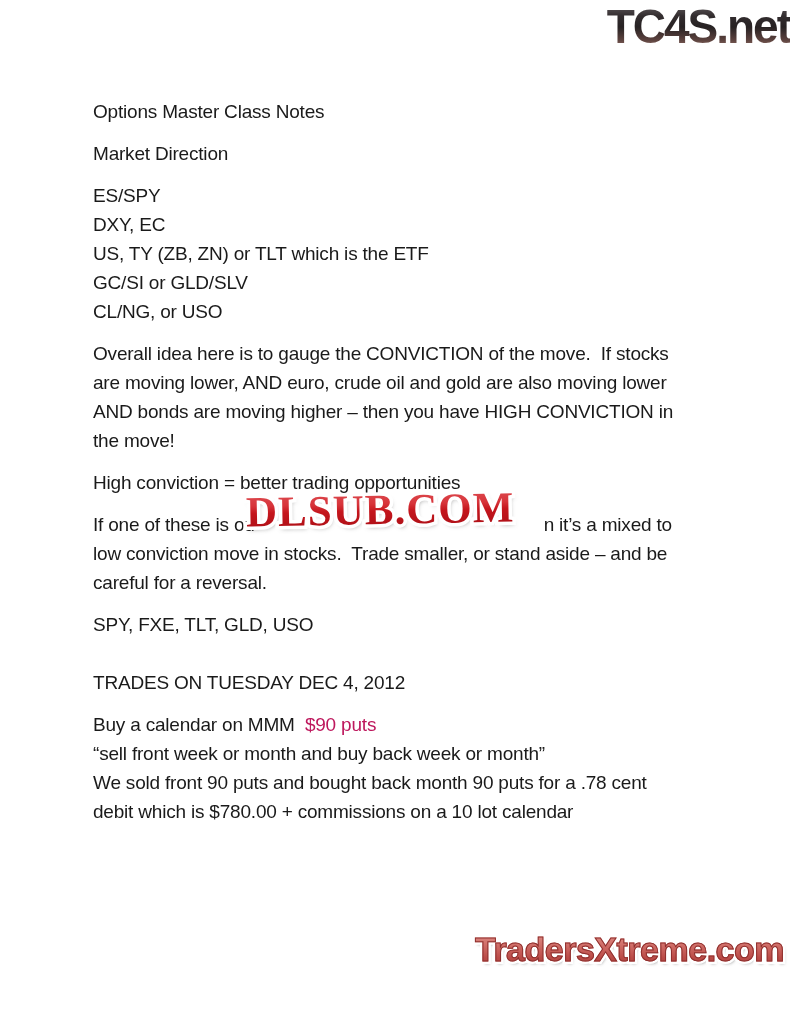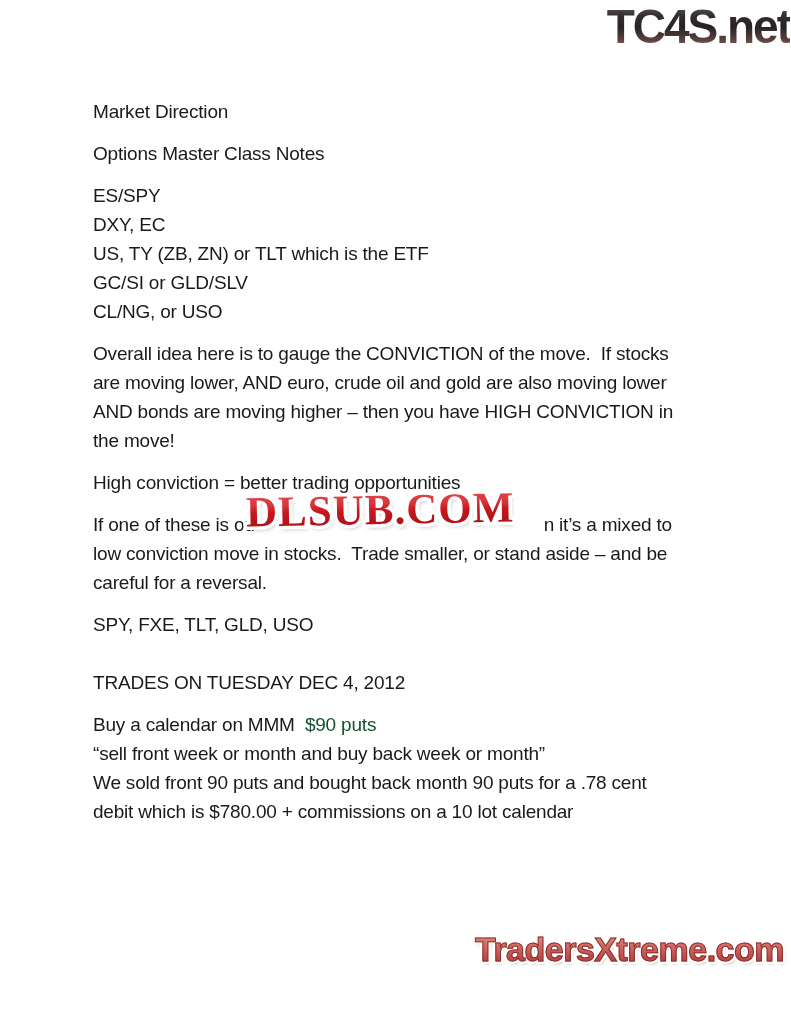--- a/index.html
+++ b/index.html
@@ -16,21 +16,21 @@
   .doc {
     position: absolute;
     left: 93px; top: 97px;
     width: 660px;
     font-size: 19px;
     line-height: 29px;
     letter-spacing: -0.2px;
   }
   .doc .block { margin-bottom: 13px; }
   .line { white-space: pre-wrap; }
-  .red { color: #14532d; text-align: right; }
+  .red { color: #be185d; text-align: right; }
   .trades-heading { margin-top: 29px; }
   .wm-spacer { display: inline-block; width: 289px; height: 1px; }
 
   
   .tc4s {
     position: absolute;
     top: 2px; right: 1px;
     font-size: 46px;
     font-weight: 700;
     letter-spacing: -2px;
@@ -90,23 +90,23 @@
     -webkit-text-stroke: 1px #8e2f2d;
   }
 </style>
 </head>
 <body>
 
 <div class="tc4s">TC4S.net</div>
 
 <div class="doc">
 
+  <div class="block line">Options Master Class Notes</div>
+
   <div class="block line">Market Direction</div>
-
-  <div class="block line">Options Master Class Notes</div>
 
   <div class="block">
     <div class="line">ES/SPY</div>
     <div class="line">DXY, EC</div>
     <div class="line">US, TY (ZB, ZN) or TLT which is the ETF</div>
     <div class="line">GC/SI or GLD/SLV</div>
     <div class="line">CL/NG, or USO</div>
   </div>
 
   <div class="block">

